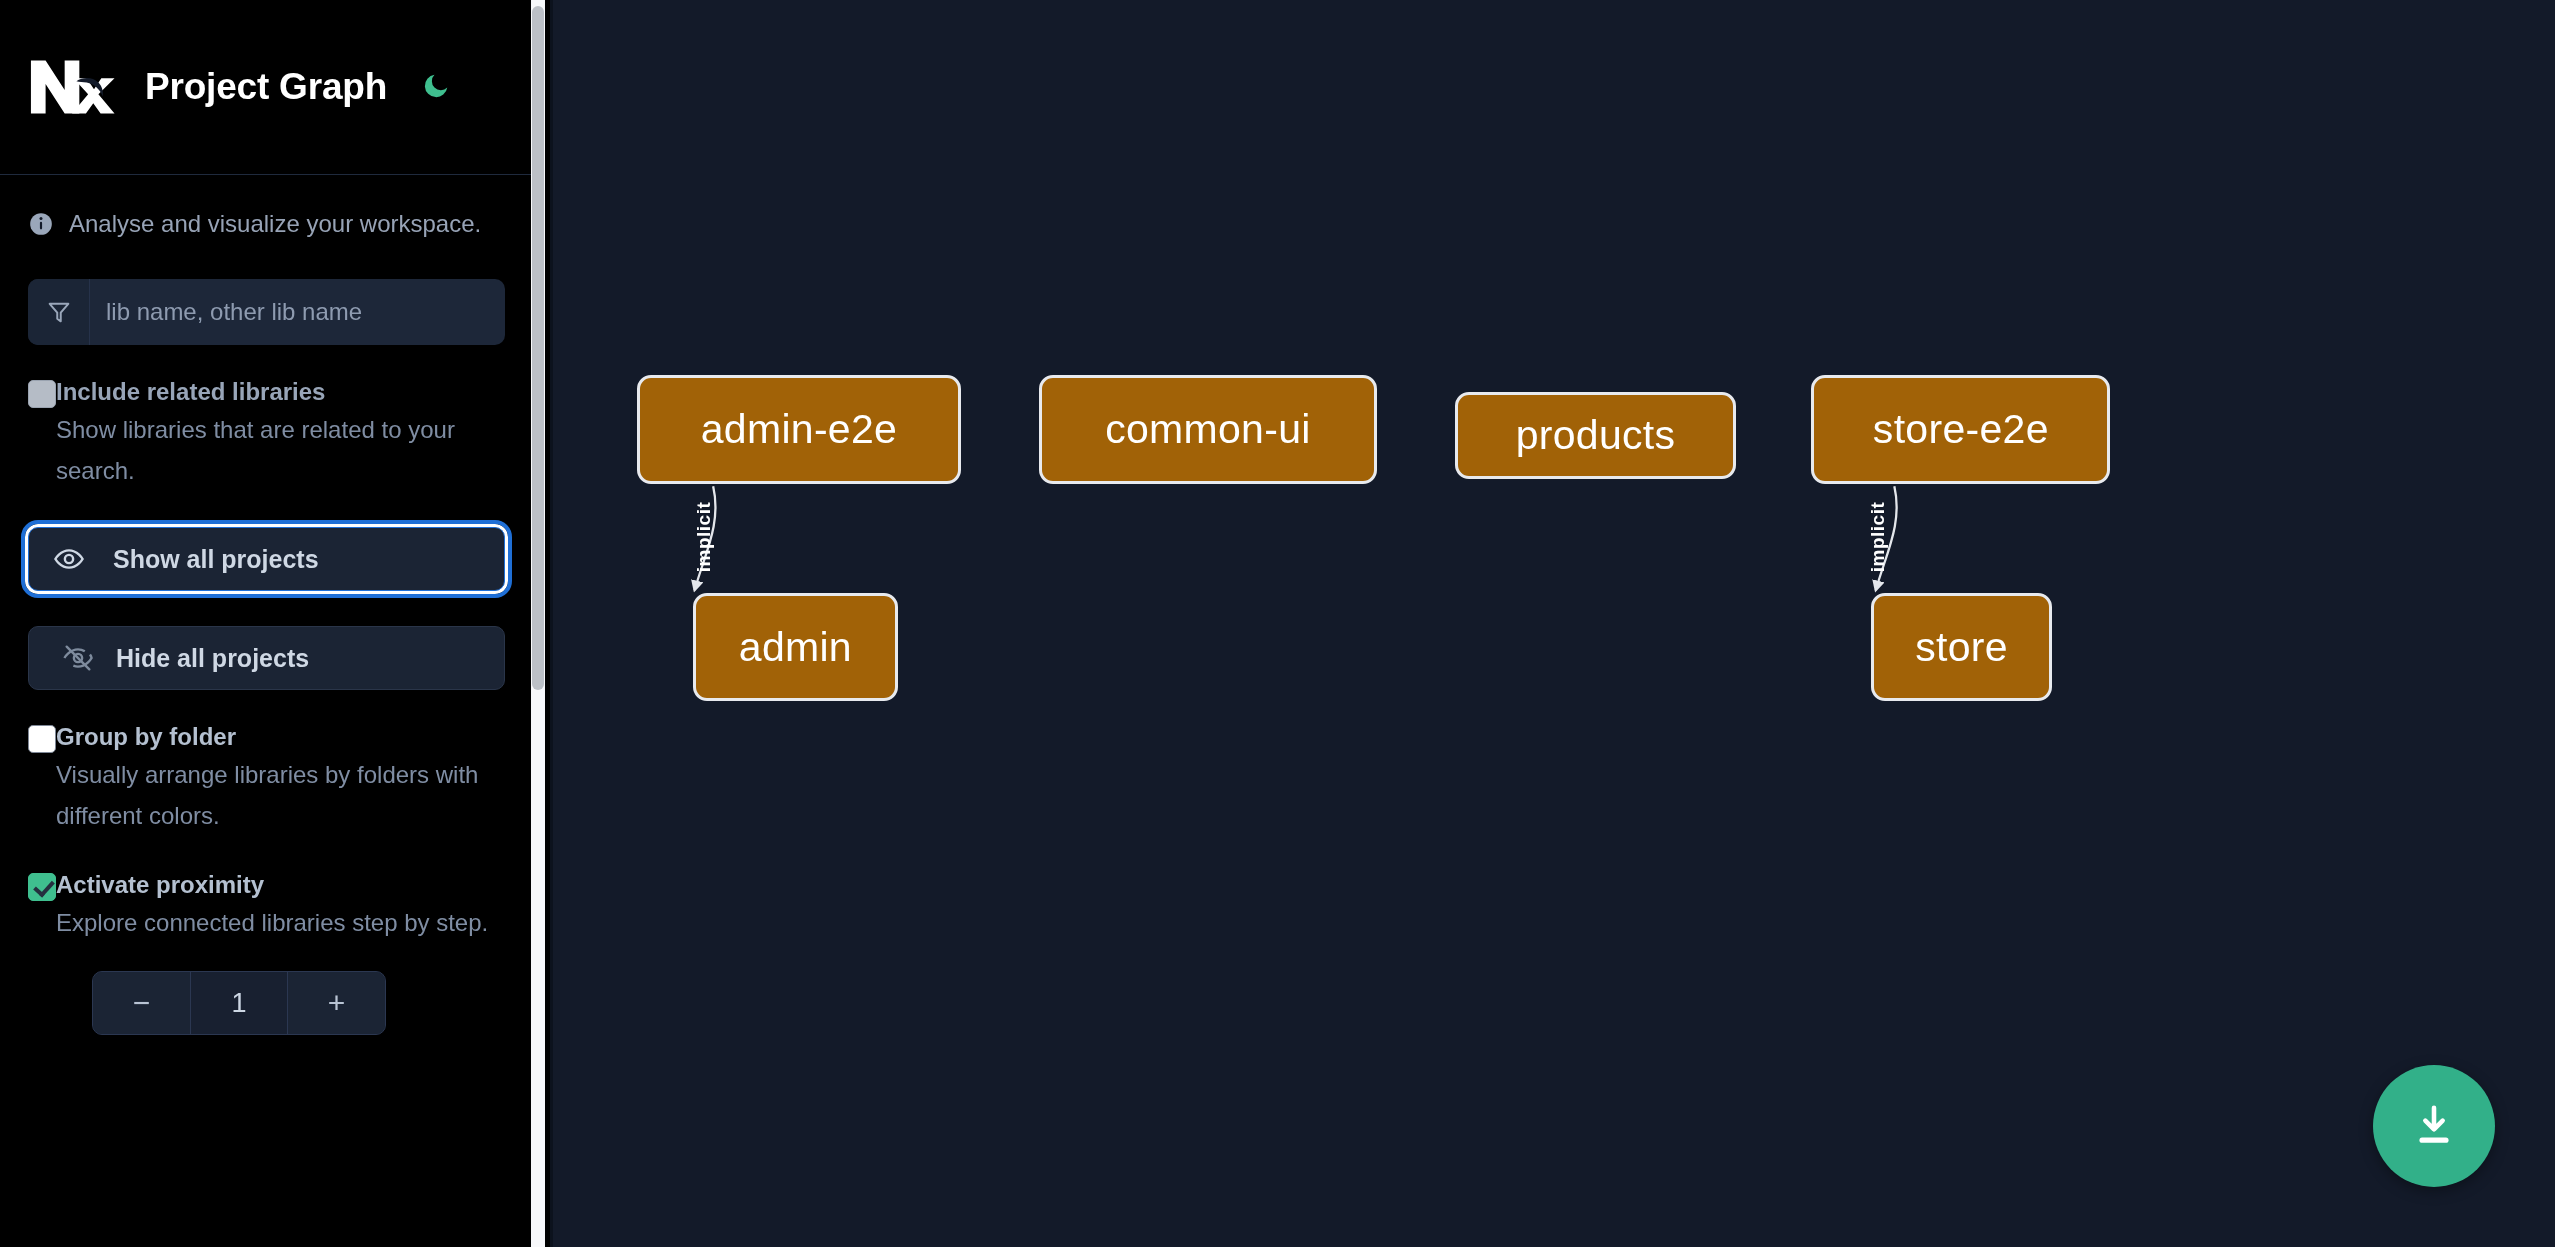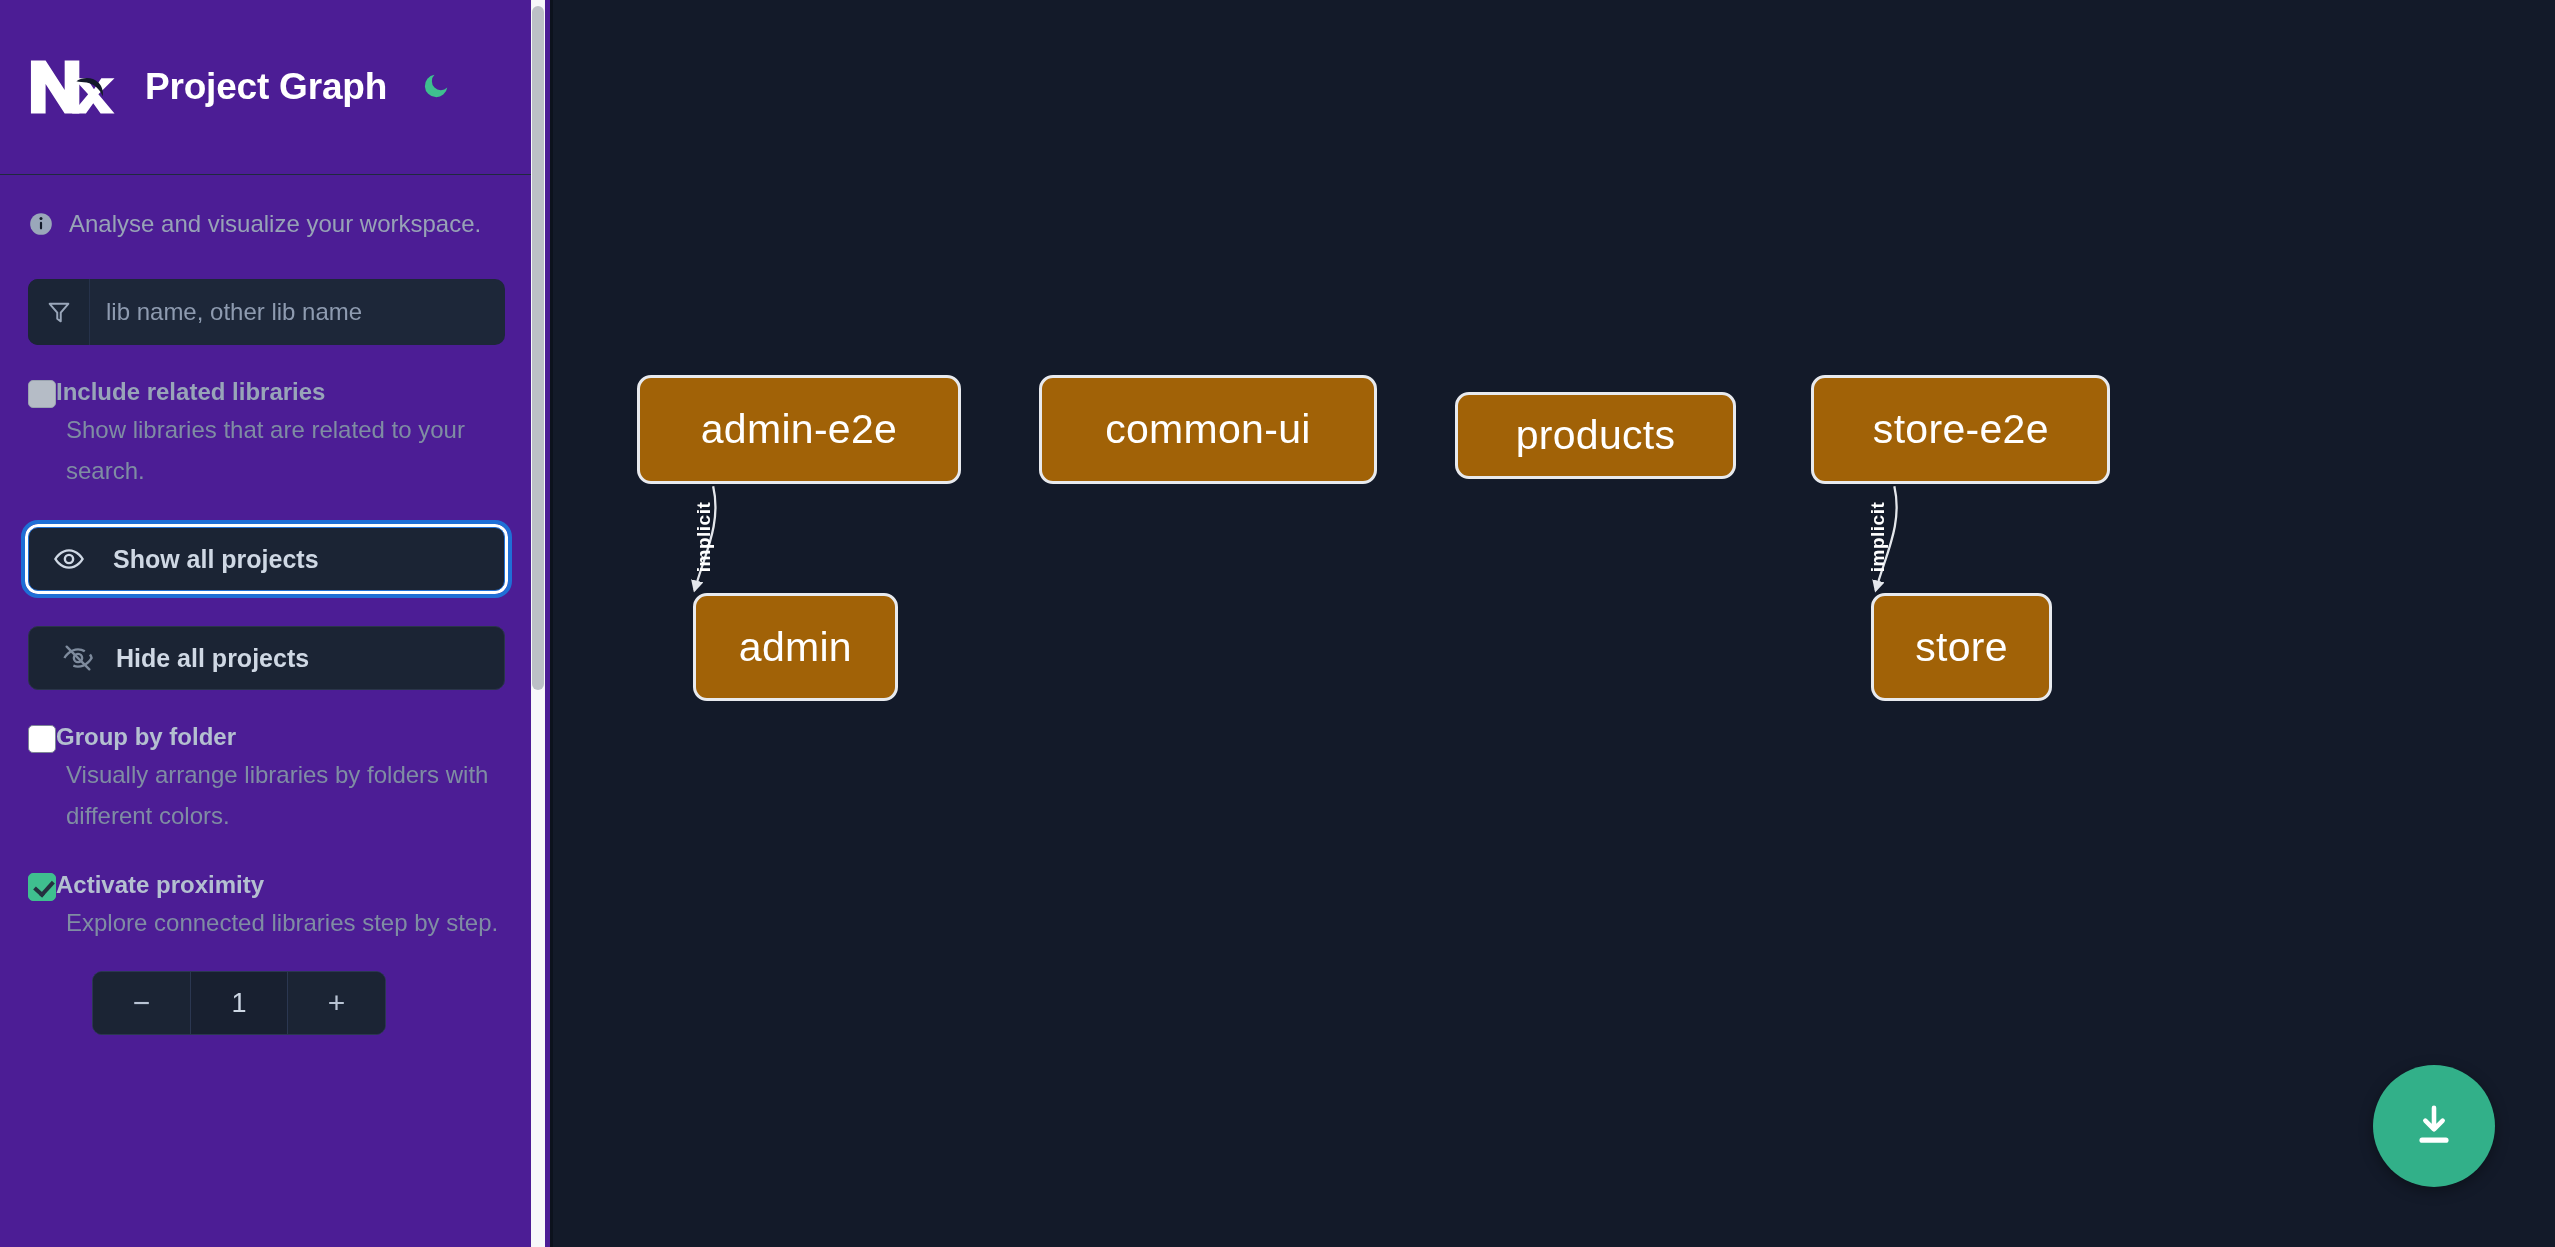--- a/index.html
+++ b/index.html
@@ -19,21 +19,21 @@
     height: 1247px;
     display: flex;
     background: #131a29;
   }
 
   
   #sidebar {
     position: relative;
     width: 553px;
     height: 1247px;
-    background: #4c1d95;
+    background: #000000;
     flex: 0 0 553px;
     overflow: hidden;
   }
 
   #sidebar-scroll {
     width: 553px;
     height: 1247px;
     overflow: hidden;
     padding-right: 20px;
   }
@@ -157,21 +157,20 @@
     font-weight: 700;
     color: #b4c0d0;
     line-height: 34px;
   }
   .cb-label.dim { color: #98a5b8; }
   .cb-desc {
     font-size: 24px;
     color: #7f8da3;
     line-height: 41px;
     max-width: 440px;
-    margin-left: 10px;
   }
 
   
   .btn-stack { margin: 36px 28px 0 28px; }
   .gbtn {
     width: 100%;
     height: 64px;
     display: flex;
     align-items: center;
     gap: 22px;

